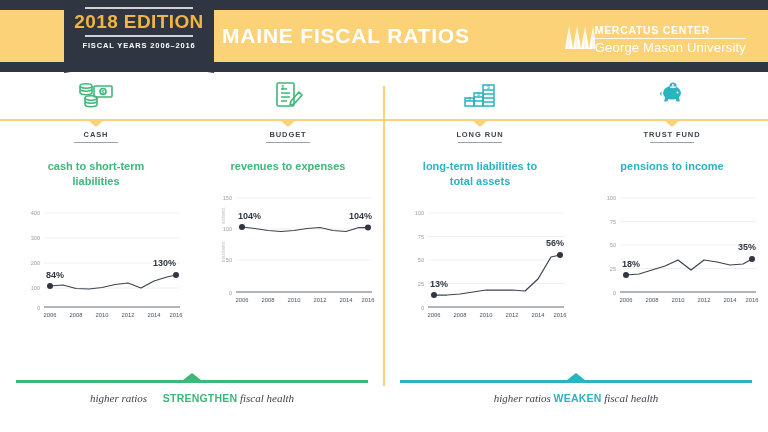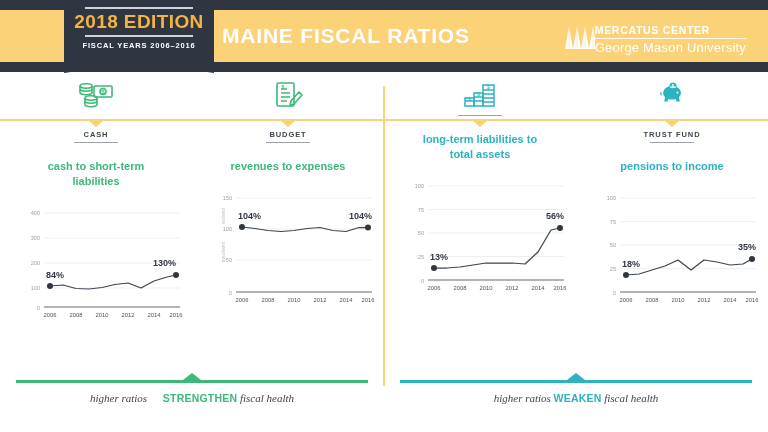--- a/index.html
+++ b/index.html
@@ -279,20 +279,21 @@
                 <path d="M2 20 h9 M11 16 h9 M11 20 h9 M20 9 h11 M20 13 h11 M20 17 h11 M20 21 h11"></path>
                 <circle cx="6.5" cy="18.7" r="0"></circle>
               </g>
               <text x="6.5" y="20" font-size="4.5" fill="#2bb3c0" text-anchor="middle" font-weight="bold">$</text>
               <text x="15.5" y="15" font-size="4.5" fill="#2bb3c0" text-anchor="middle" font-weight="bold">$</text>
               <text x="25.5" y="8" font-size="4.5" fill="#2bb3c0" text-anchor="middle" font-weight="bold">$</text>
             </svg>
           </div>
           <div class="gold-rule"></div>
           <div class="gold-arrow"></div>
+          <div class="cat-label">LONG RUN</div>
           <div class="cat-underline"></div>
           <div class="ratio-title">long-term liabilities to total assets</div>
           <div class="chart">
             <svg width="166" height="118" viewBox="0 0 166 118">
               <g>
                 <line class="gridline" x1="24" y1="8" x2="160" y2="8"></line>
                 <line class="gridline" x1="24" y1="31.5" x2="160" y2="31.5"></line>
                 <line class="gridline" x1="24" y1="55" x2="160" y2="55"></line>
                 <line class="gridline" x1="24" y1="78.5" x2="160" y2="78.5"></line>
               </g>

